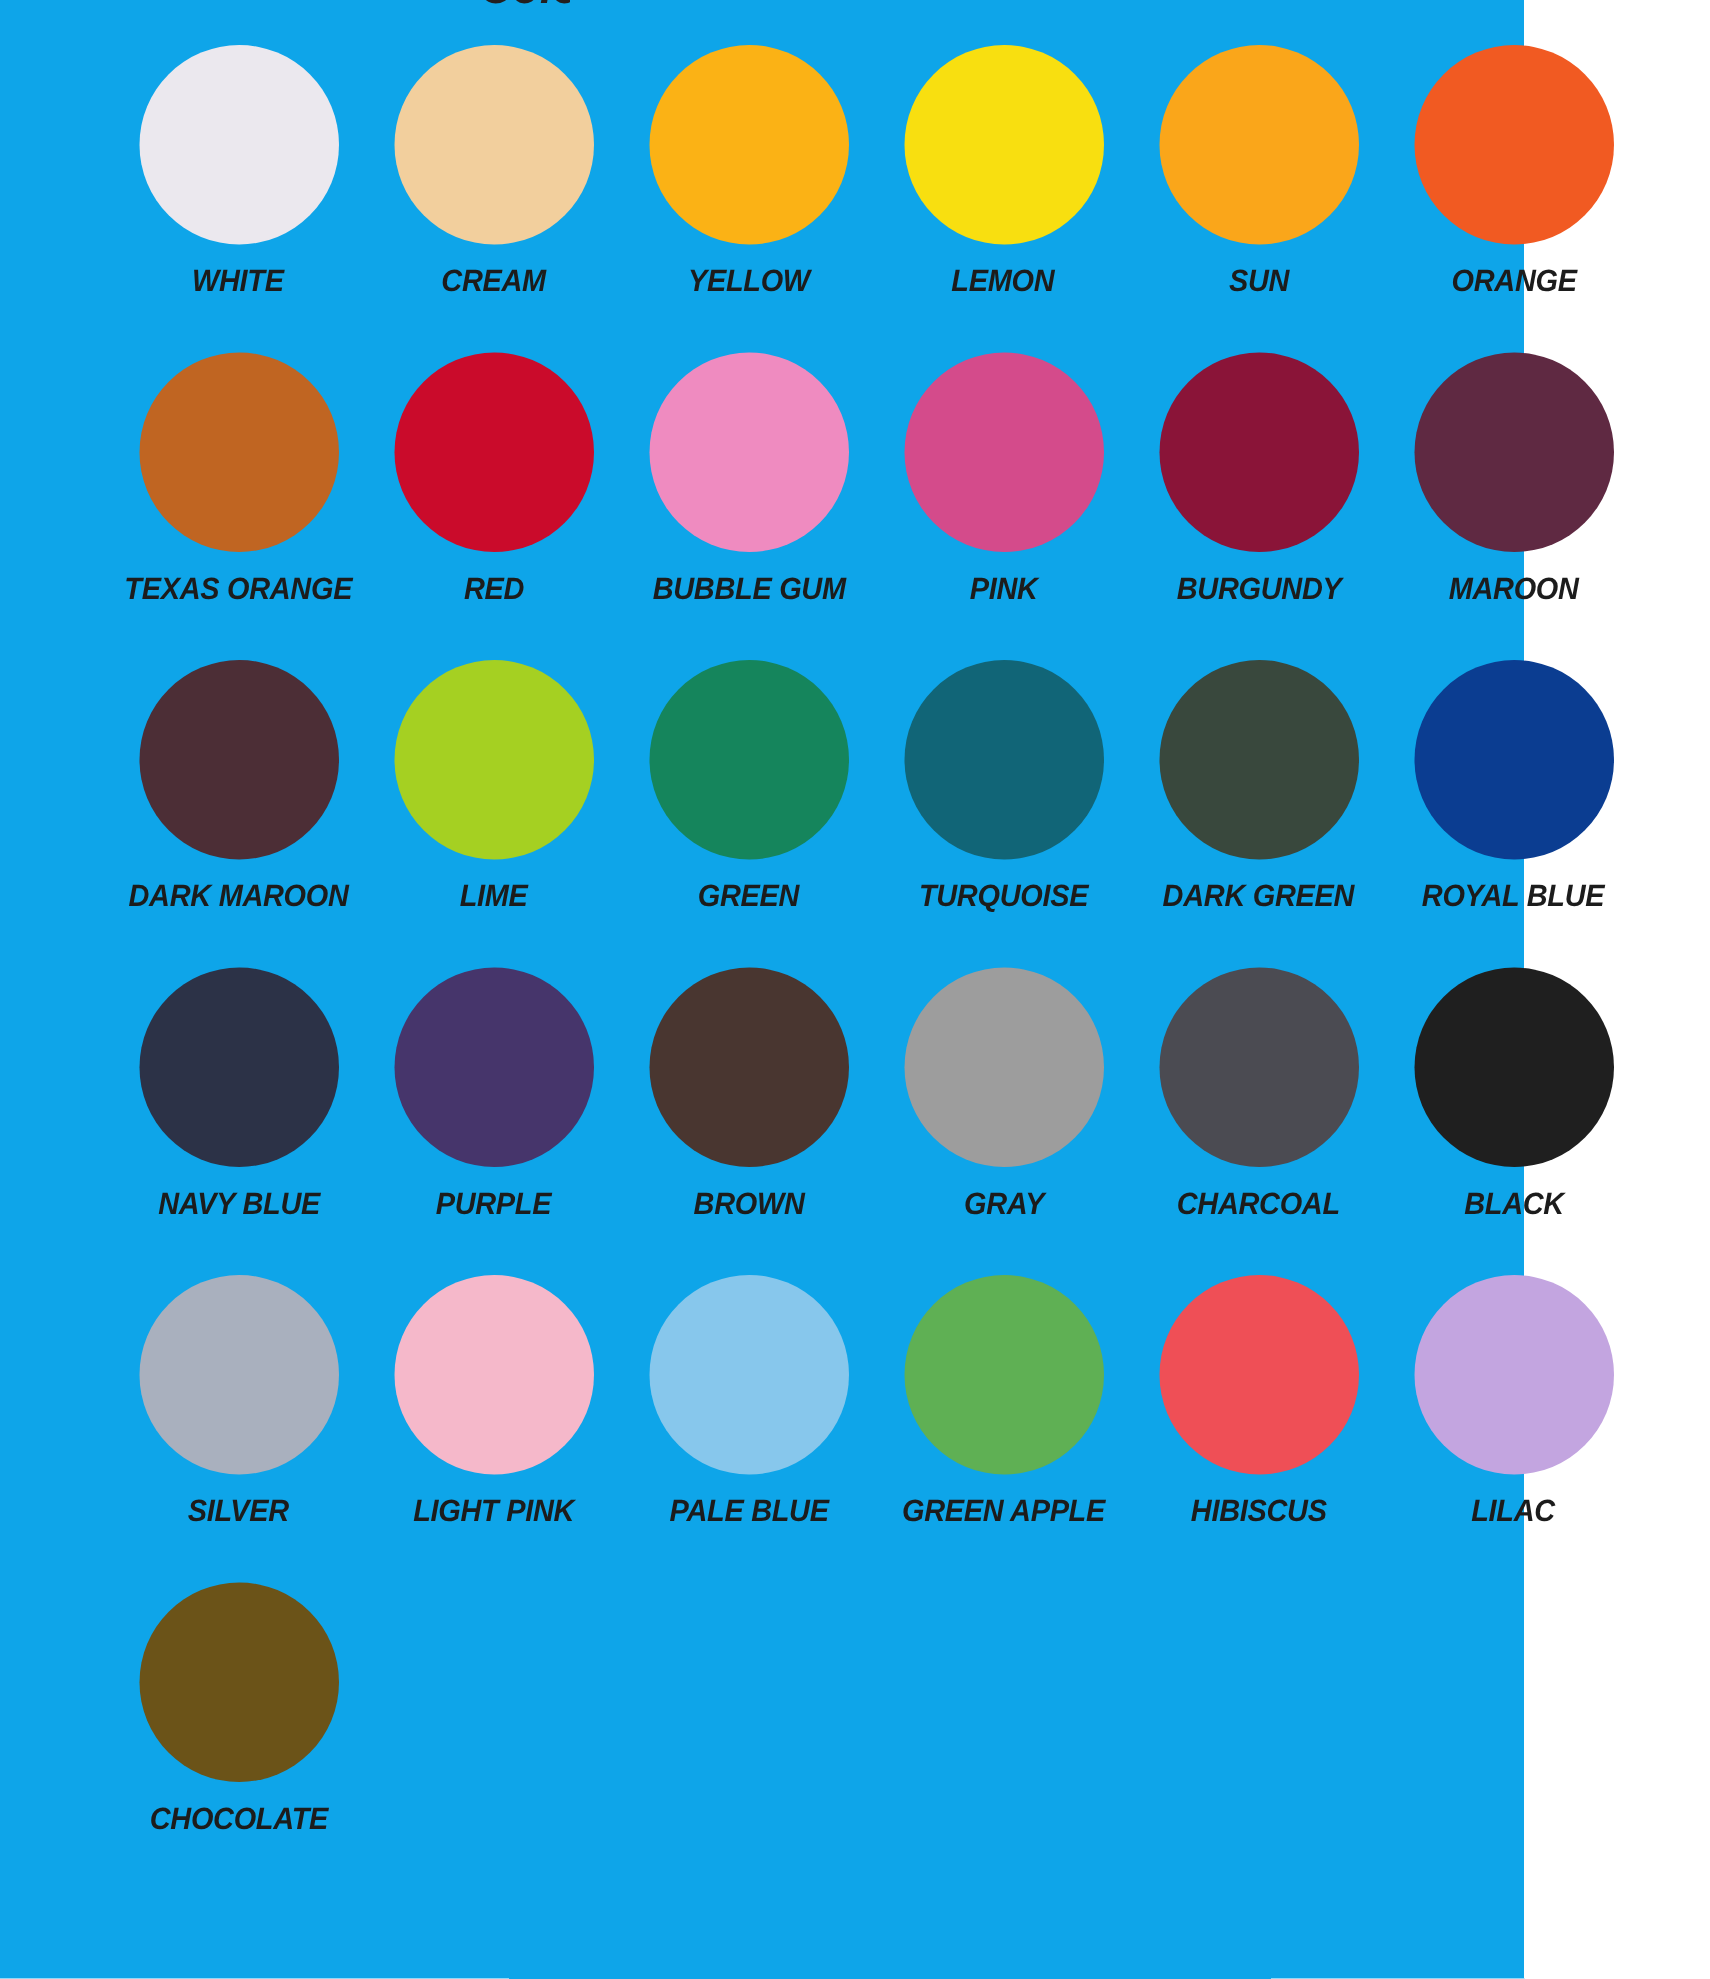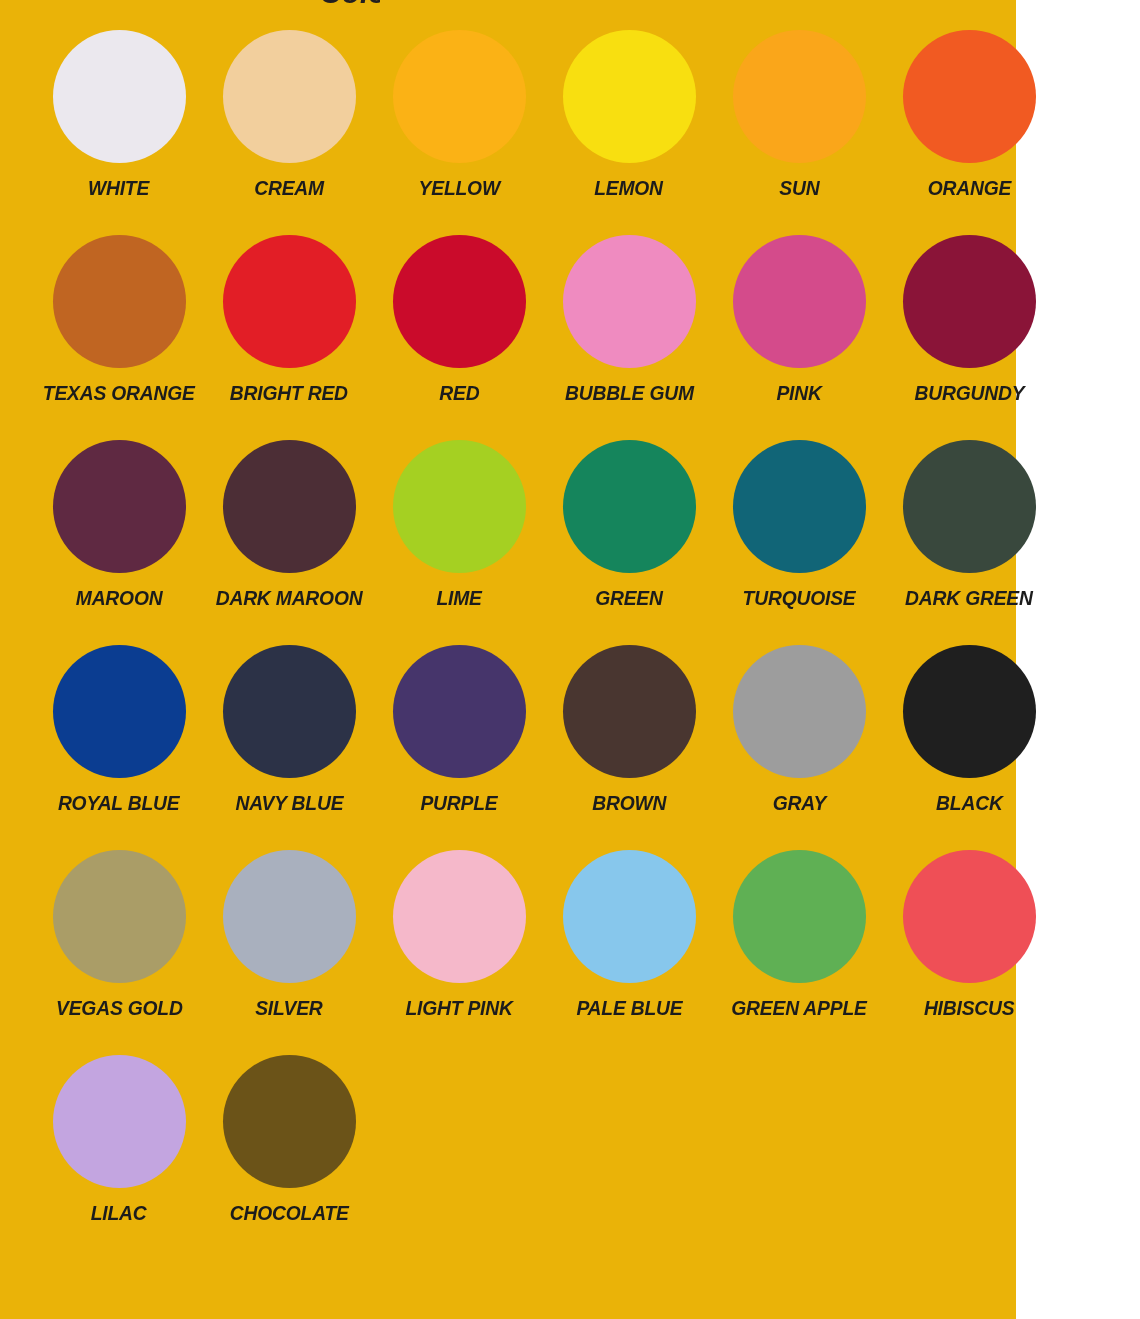--- a/index.html
+++ b/index.html
@@ -12,23 +12,23 @@
     height: 1319px;
     overflow: hidden;
     font-family: "Liberation Sans", sans-serif;
     -webkit-font-smoothing: antialiased;
   }
 
   #color-chart {
     position: relative;
     width: 1016px;
     height: 1319px;
-    background: #eab308;
+    background: #0ea5e9;
     box-sizing: border-box;
-    padding: 30px 60px 0 34px;
+    padding: 30px 60px 0 74px;
   }
 
   
   .title-sliver {
     position: absolute;
     top: 0;
     left: 320px;
     width: 60px;
     height: 10px;
     overflow: hidden;
@@ -113,24 +113,20 @@
       </div>
       <div class="swatch-cell">
         <div class="swatch-dot" style="background: rgb(241, 90, 34);"></div>
         <div class="swatch-label">ORANGE</div>
       </div>
       <div class="swatch-cell">
         <div class="swatch-dot" style="background: rgb(192, 101, 34);"></div>
         <div class="swatch-label">TEXAS ORANGE</div>
       </div>
       <div class="swatch-cell">
-        <div class="swatch-dot" style="background: rgb(226, 30, 38);"></div>
-        <div class="swatch-label">BRIGHT RED</div>
-      </div>
-      <div class="swatch-cell">
         <div class="swatch-dot" style="background: rgb(202, 11, 43);"></div>
         <div class="swatch-label">RED</div>
       </div>
       <div class="swatch-cell">
         <div class="swatch-dot" style="background: rgb(239, 139, 192);"></div>
         <div class="swatch-label">BUBBLE GUM</div>
       </div>
       <div class="swatch-cell">
         <div class="swatch-dot" style="background: rgb(212, 75, 139);"></div>
         <div class="swatch-label">PINK</div>
@@ -177,28 +173,28 @@
       </div>
       <div class="swatch-cell">
         <div class="swatch-dot" style="background: rgb(73, 54, 48);"></div>
         <div class="swatch-label">BROWN</div>
       </div>
       <div class="swatch-cell">
         <div class="swatch-dot" style="background: rgb(157, 157, 157);"></div>
         <div class="swatch-label">GRAY</div>
       </div>
       <div class="swatch-cell">
+        <div class="swatch-dot" style="background: rgb(75, 75, 82);"></div>
+        <div class="swatch-label">CHARCOAL</div>
+      </div>
+      <div class="swatch-cell">
         <div class="swatch-dot" style="background: rgb(31, 31, 31);"></div>
         <div class="swatch-label">BLACK</div>
       </div>
       <div class="swatch-cell">
-        <div class="swatch-dot" style="background: rgb(170, 157, 103);"></div>
-        <div class="swatch-label">VEGAS GOLD</div>
-      </div>
-      <div class="swatch-cell">
         <div class="swatch-dot" style="background: rgb(169, 176, 190);"></div>
         <div class="swatch-label">SILVER</div>
       </div>
       <div class="swatch-cell">
         <div class="swatch-dot" style="background: rgb(245, 184, 202);"></div>
         <div class="swatch-label">LIGHT PINK</div>
       </div>
       <div class="swatch-cell">
         <div class="swatch-dot" style="background: rgb(135, 199, 236);"></div>
         <div class="swatch-label">PALE BLUE</div>

